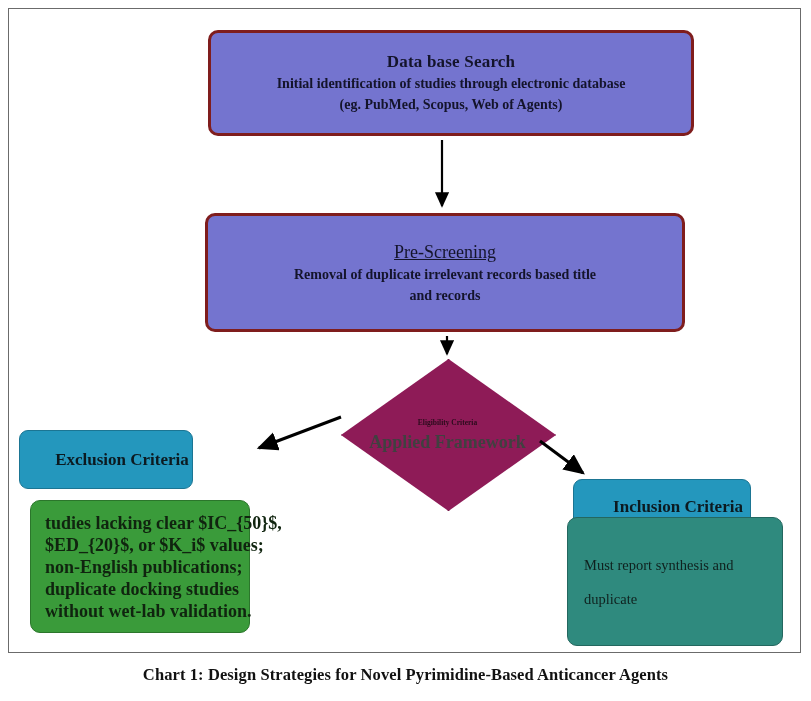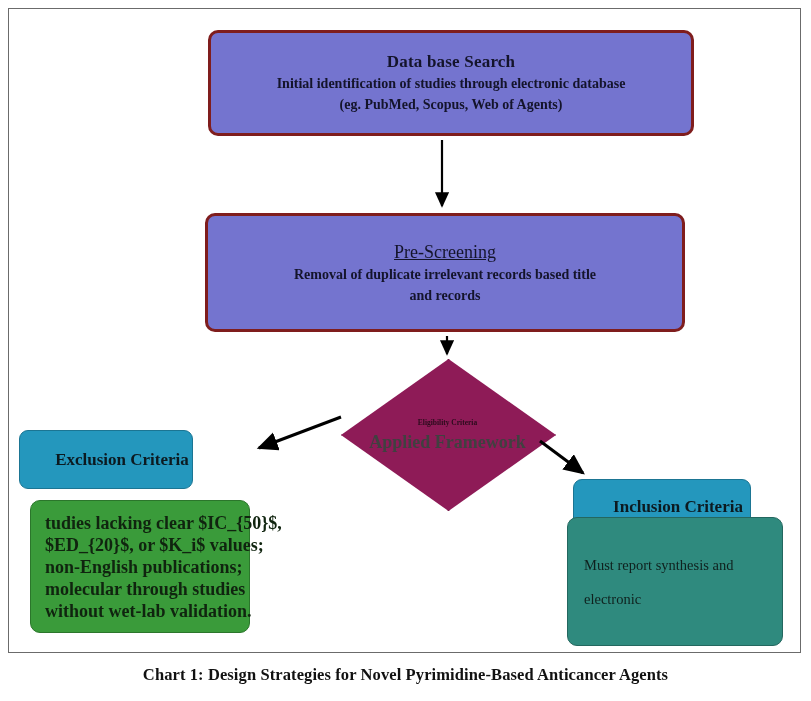--- a/index.html
+++ b/index.html
@@ -251,27 +251,27 @@
     <line x1="540" y1="441" x2="583" y2="473" stroke="#000000" stroke-width="3" marker-end="url(#ah)"></line>
   </svg>
 
   <div class="box teal-tab" id="exclusion-tab">
     <span>Exclusion Criteria</span>
   </div>
   <div class="box" id="exclusion-body">
     <div class="line">tudies lacking clear $IC_{50}$,</div>
     <div class="line">$ED_{20}$, or $K_i$ values;</div>
     <div class="line">non-English publications;</div>
-    <div class="line">molecular through studies</div>
+    <div class="line">duplicate docking studies</div>
     <div class="line">without wet-lab validation.</div>
   </div>
 
   <div class="box teal-tab" id="inclusion-tab">
     <span>Inclusion Criteria</span>
   </div>
   <div class="box" id="inclusion-body">
     <div class="line">Must report synthesis and</div>
-    <div class="line">electronic</div>
+    <div class="line">duplicate</div>
   </div>
 
   <div id="caption">Chart 1: Design Strategies for Novel Pyrimidine-Based Anticancer Agents</div>
 
 </div>
 
 </body></html>

